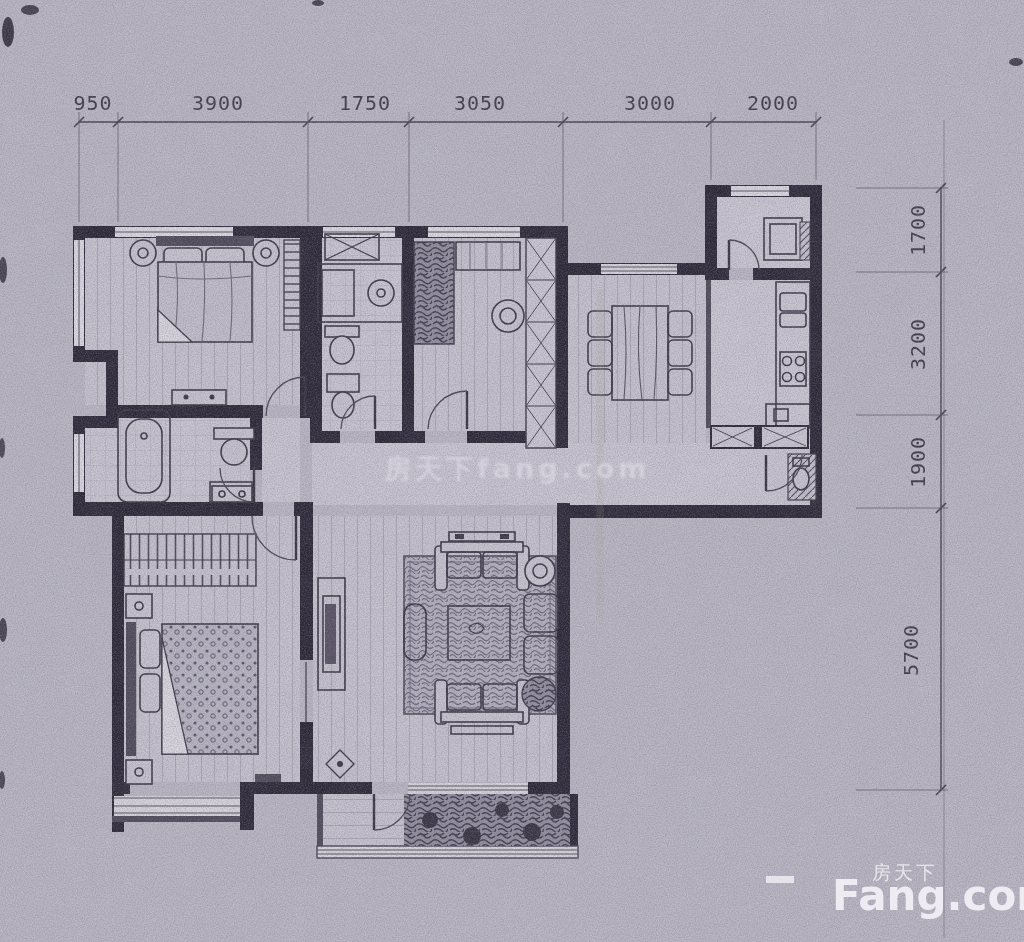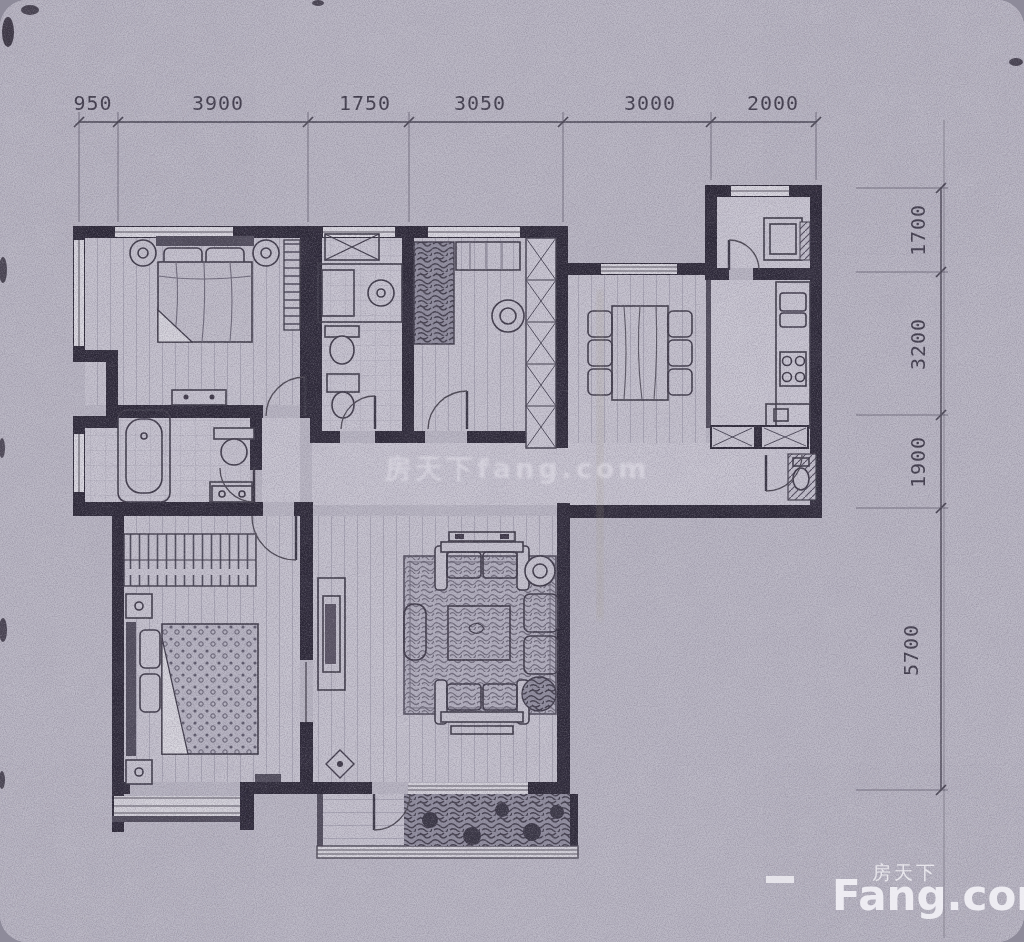--- a/index.html
+++ b/index.html
@@ -1,17 +1,17 @@
 <!DOCTYPE html>
 <html><head>
 <meta charset="utf-8">
 <style>
   html,body{margin:0;padding:0;background:#8e8b9a;}
   .stage{position:relative;width:1024px;height:942px;overflow:hidden;
-         background:#b9b6c3;font-family:"DejaVu Sans",sans-serif;border-radius:27px;}
+         background:#b9b6c3;font-family:"DejaVu Sans",sans-serif;}
   .stage svg{position:absolute;left:0;top:0;}
   .dim-label{font-family:"DejaVu Sans Mono",monospace;font-size:20px;fill:#3e3a49;letter-spacing:1px;}
   .fx{stroke:#3a3644;fill:none;stroke-width:1.6;}
   .fxf{stroke:#3a3644;fill:#c6c3cf;stroke-width:1.6;}
   .door{stroke:#48444f;fill:none;stroke-width:1.3;}
   .leaf{stroke:#353140;stroke-width:2.4;}
   .wline{stroke:#57535f;stroke-width:1.1;}
   .dl{stroke:#45414f;stroke-width:1.4;fill:none;}
   .de{stroke:#6b6776;stroke-width:0.9;fill:none;}
   .dslash{stroke:#45414f;stroke-width:1.7;}

